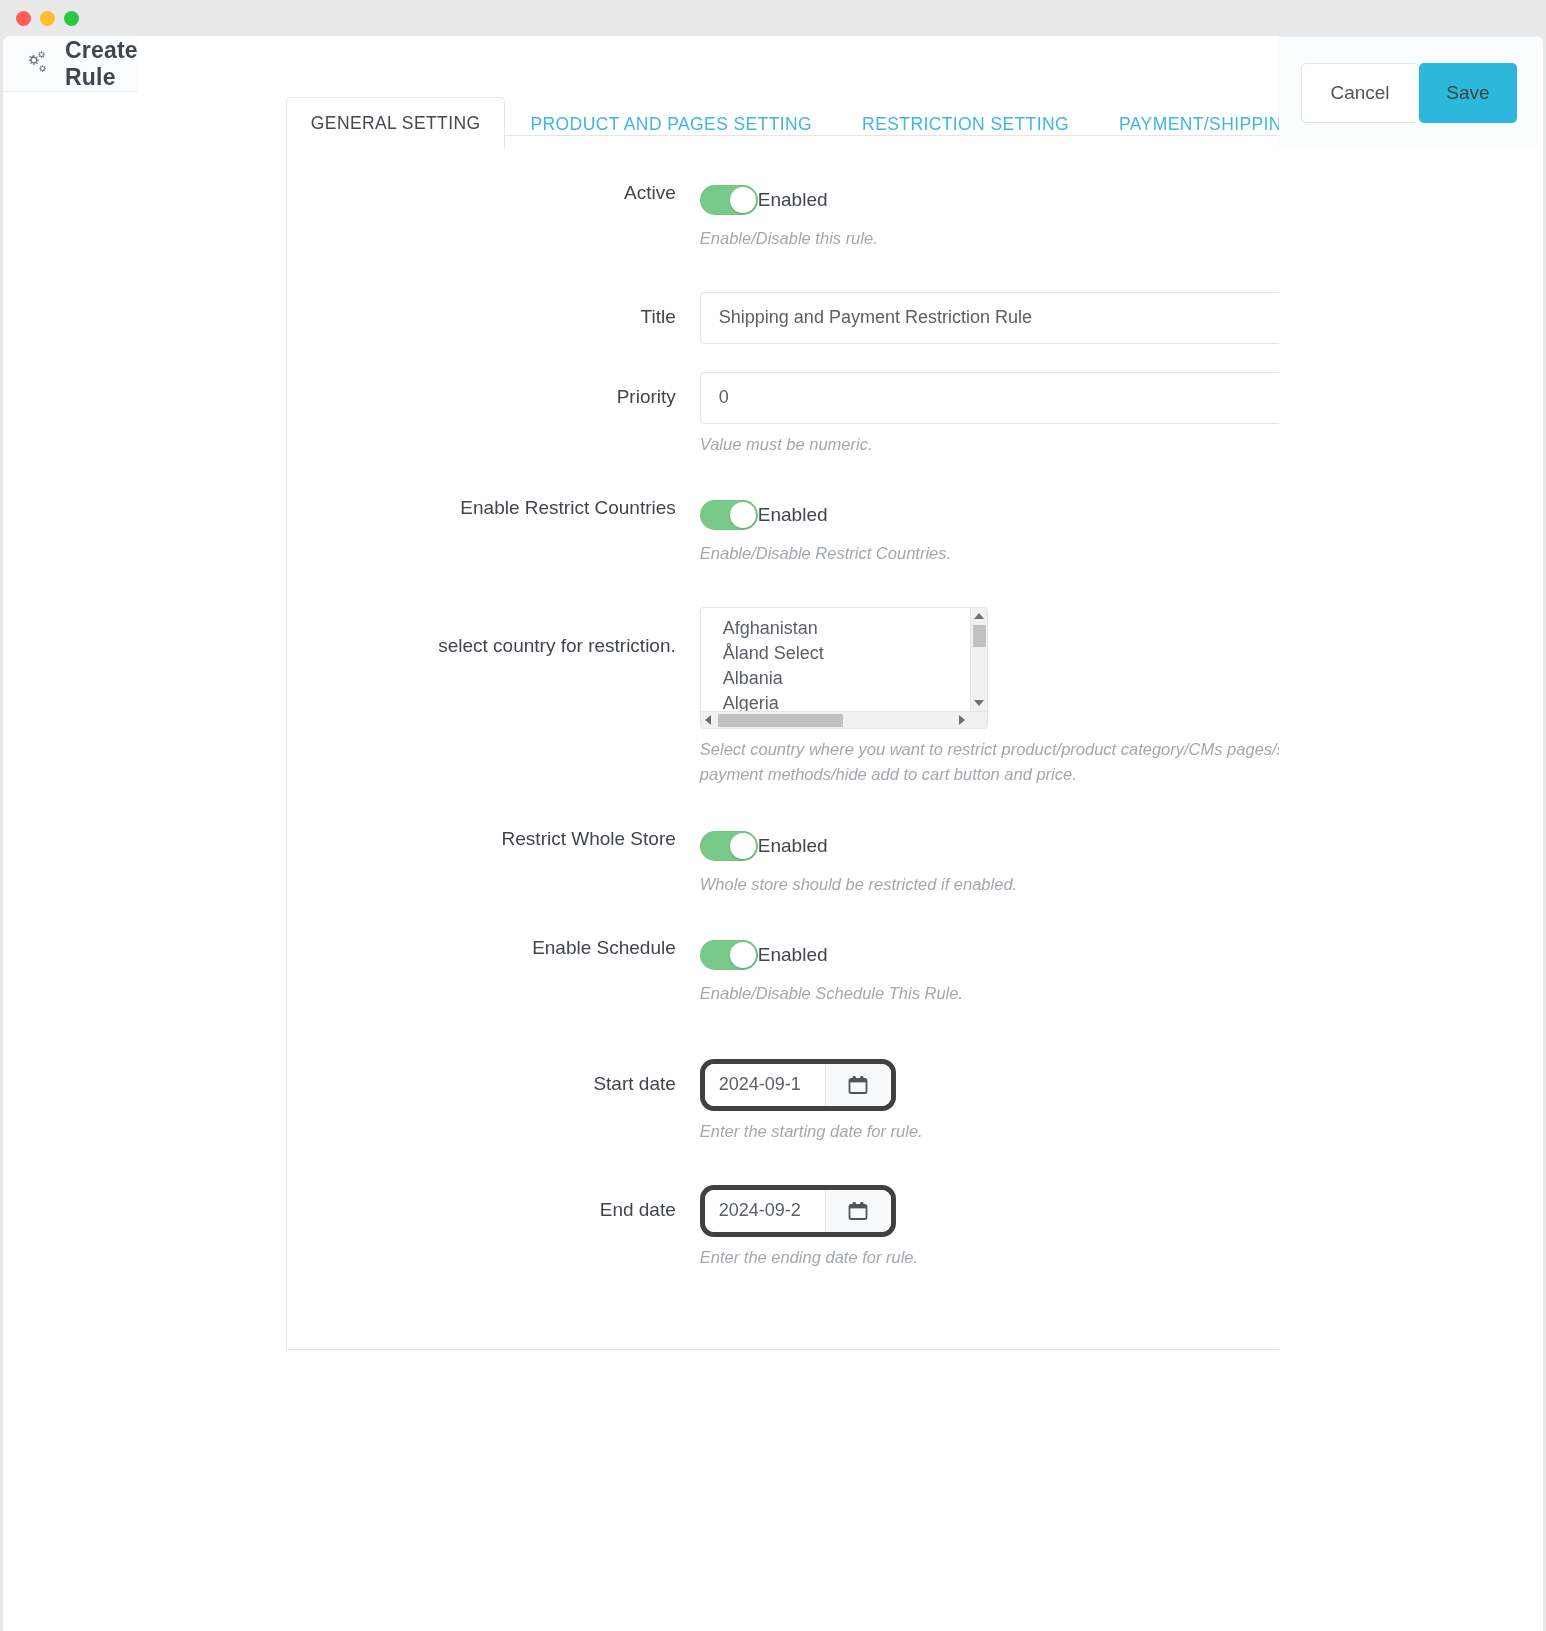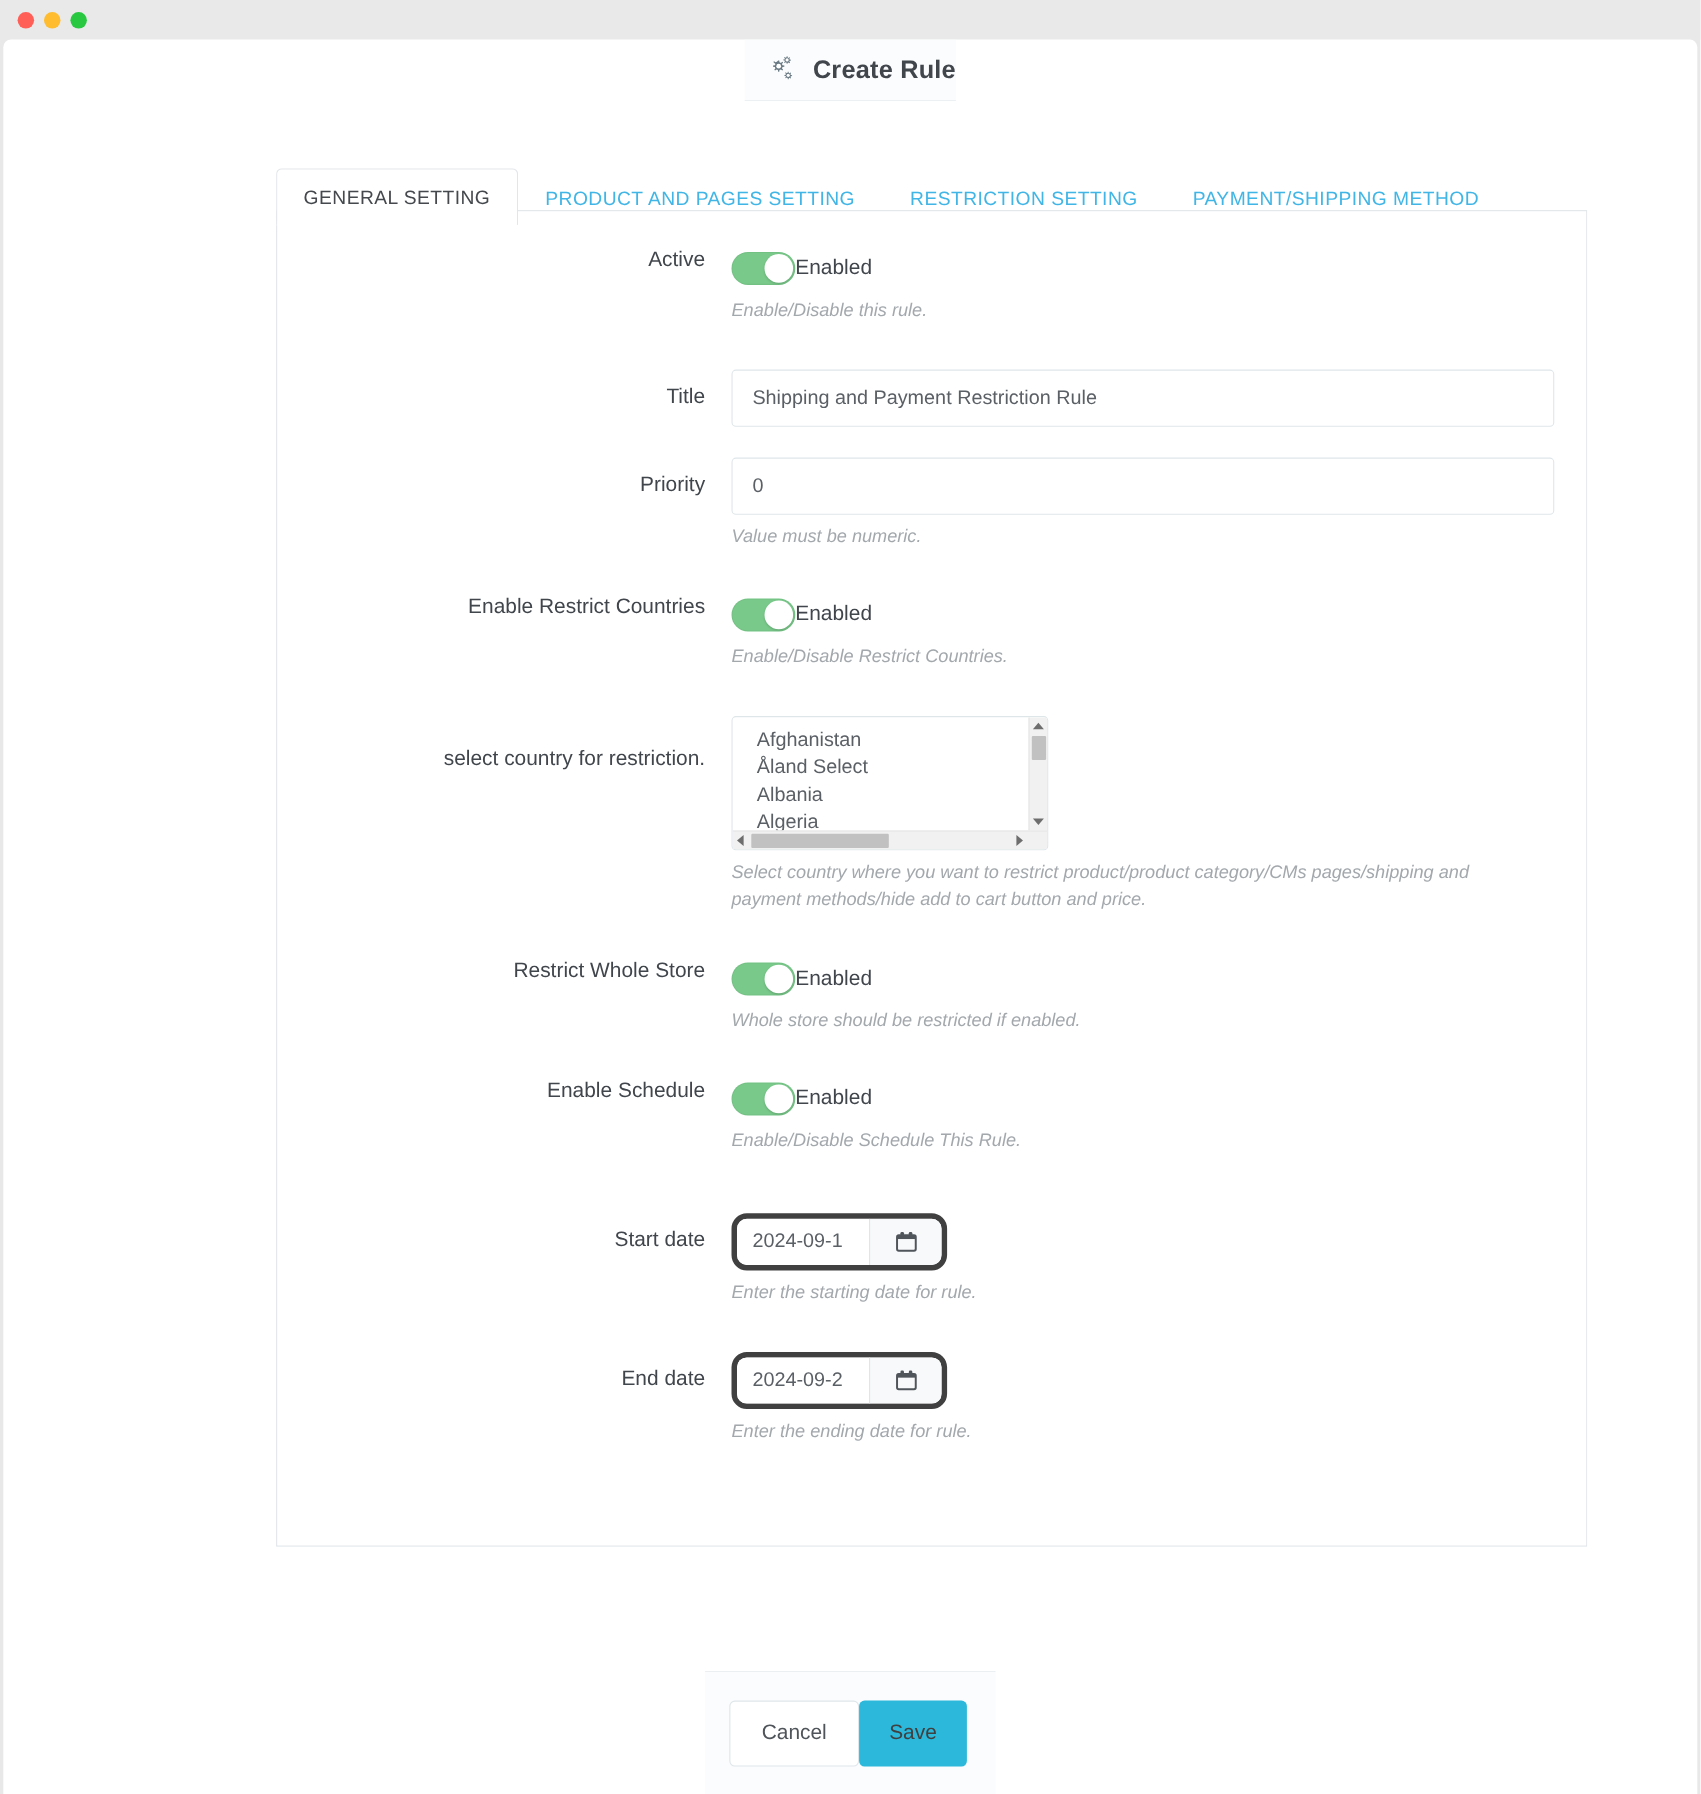--- a/index.html
+++ b/index.html
@@ -42,23 +42,22 @@
 
   .app-window {
     position: absolute;
     top: 36px;
     left: 3px;
     width: 1540px;
     height: 1595px;
     background: #ffffff;
     border-radius: 7px 7px 0 0;
     display: flex;
-    flex-direction: column;
-    overflow: hidden;
-    align-items: center;
+    flex-direction: row;
+    overflow: hidden;
   }
 
   
   .app-header {
     height: 56px;
     flex: 0 0 56px;
     background: #fbfcfd;
     border-bottom: 1px solid #eceff1;
     display: flex;
     align-items: center;
@@ -111,21 +110,21 @@
     border: 1px solid #e2e6e9;
     border-bottom: 1px solid #ffffff;
     z-index: 3;
   }
 
   .panel {
     margin-left: 148px;
     width: 1192px;
     border: 1px solid #e2e6e9;
     background: #ffffff;
-    padding: 34px 0 40px 0;
+    padding: 46px 0 40px 0;
     min-height: 1215px;
     position: relative;
     top: -1px;
   }
 
   
   .row {
     display: flex;
     align-items: flex-start;
     margin-bottom: 0;

